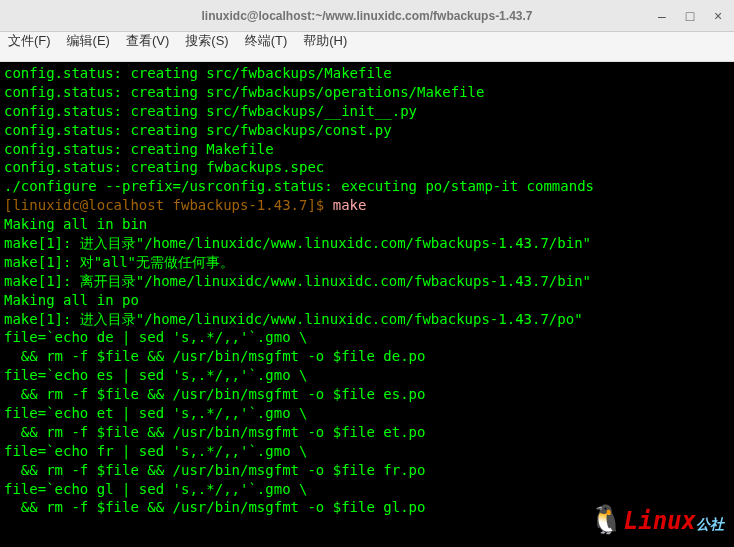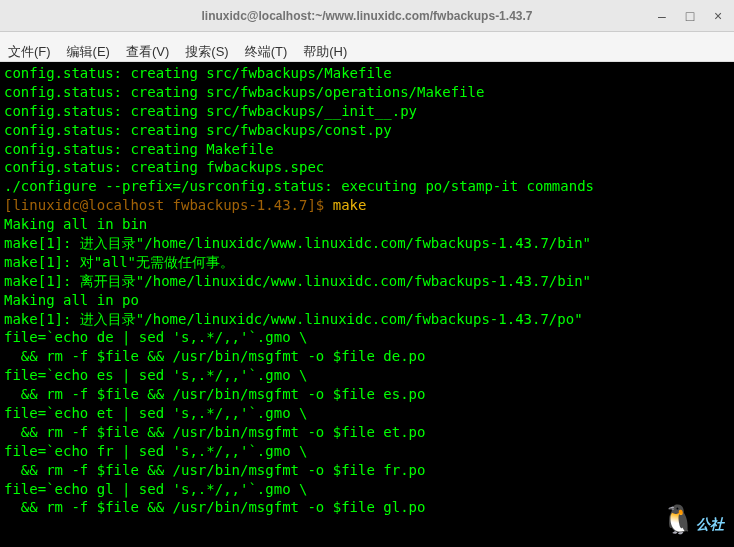--- a/index.html
+++ b/index.html
@@ -39,21 +39,21 @@
       justify-content: center;
       font-size: 14px;
       color: #555;
       cursor: pointer;
     }
     .menubar {
       height: 30px;
       background: #f5f5f5;
       border-bottom: 1px solid #ddd;
       display: flex;
-      align-items: flex-end;
+      align-items: flex-start;
       padding-left: 8px;
       gap: 16px;
     }
     .menubar span {
       font-size: 13px;
       color: #333;
       cursor: pointer;
     }
     .terminal-content {
       background: #000;
@@ -61,21 +61,21 @@
       padding: 2px 4px;
       font-family: monospace;
       font-size: 14px;
       line-height: 1.35;
       overflow: hidden;
       white-space: pre;
       position: relative;
     }
     .line { color: #00ff00; }
     .prompt-user { color: #a16207; }
-    .cmd-text { color: #eab308; }
+    .cmd-text { color: #fca5a5; }
     .watermark {
       position: absolute;
       right: 10px;
       bottom: 8px;
       display: flex;
       flex-direction: column;
       align-items: flex-end;
       pointer-events: none;
     }
     .watermark-logo {
@@ -121,16 +121,17 @@
   <span>查看(V)</span>
   <span>搜索(S)</span>
   <span>终端(T)</span>
   <span>帮助(H)</span>
 </div>
 
 <div class="terminal-content"><div class="line">config.status: creating src/fwbackups/Makefile</div><div class="line">config.status: creating src/fwbackups/operations/Makefile</div><div class="line">config.status: creating src/fwbackups/__init__.py</div><div class="line">config.status: creating src/fwbackups/const.py</div><div class="line">config.status: creating Makefile</div><div class="line">config.status: creating fwbackups.spec</div><div class="line">./configure --prefix=/usrconfig.status: executing po/stamp-it commands</div><div class="line"><span class="prompt-user">[linuxidc@localhost fwbackups-1.43.7]$ </span><span class="cmd-text">make</span></div><div class="line">Making all in bin</div><div class="line">make[1]: 进入目录"/home/linuxidc/www.linuxidc.com/fwbackups-1.43.7/bin"</div><div class="line">make[1]: 对"all"无需做任何事。</div><div class="line">make[1]: 离开目录"/home/linuxidc/www.linuxidc.com/fwbackups-1.43.7/bin"</div><div class="line">Making all in po</div><div class="line">make[1]: 进入目录"/home/linuxidc/www.linuxidc.com/fwbackups-1.43.7/po"</div><div class="line">file=`echo de | sed 's,.*/,,'`.gmo \</div><div class="line">  &amp;&amp; rm -f $file &amp;&amp; /usr/bin/msgfmt -o $file de.po</div><div class="line">file=`echo es | sed 's,.*/,,'`.gmo \</div><div class="line">  &amp;&amp; rm -f $file &amp;&amp; /usr/bin/msgfmt -o $file es.po</div><div class="line">file=`echo et | sed 's,.*/,,'`.gmo \</div><div class="line">  &amp;&amp; rm -f $file &amp;&amp; /usr/bin/msgfmt -o $file et.po</div><div class="line">file=`echo fr | sed 's,.*/,,'`.gmo \</div><div class="line">  &amp;&amp; rm -f $file &amp;&amp; /usr/bin/msgfmt -o $file fr.po</div><div class="line">file=`echo gl | sed 's,.*/,,'`.gmo \</div><div class="line">  &amp;&amp; rm -f $file &amp;&amp; /usr/bin/msgfmt -o $file gl.po</div>
   <div class="watermark">
     <div class="watermark-logo">
       <span class="tux">🐧</span>
+      <span class="linux-text">Linux</span>
       <span class="gongshe">公社</span>
     </div>
   </div>
 </div>
 
 </body></html>

